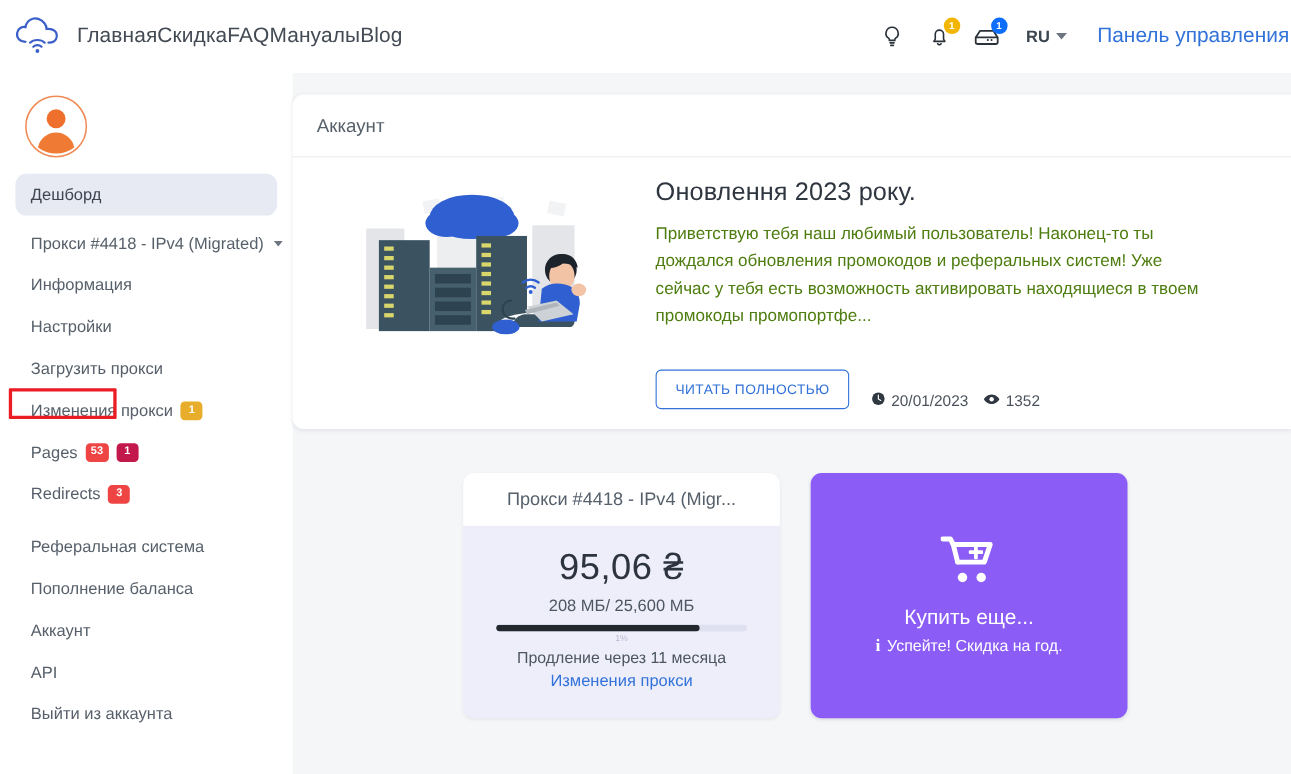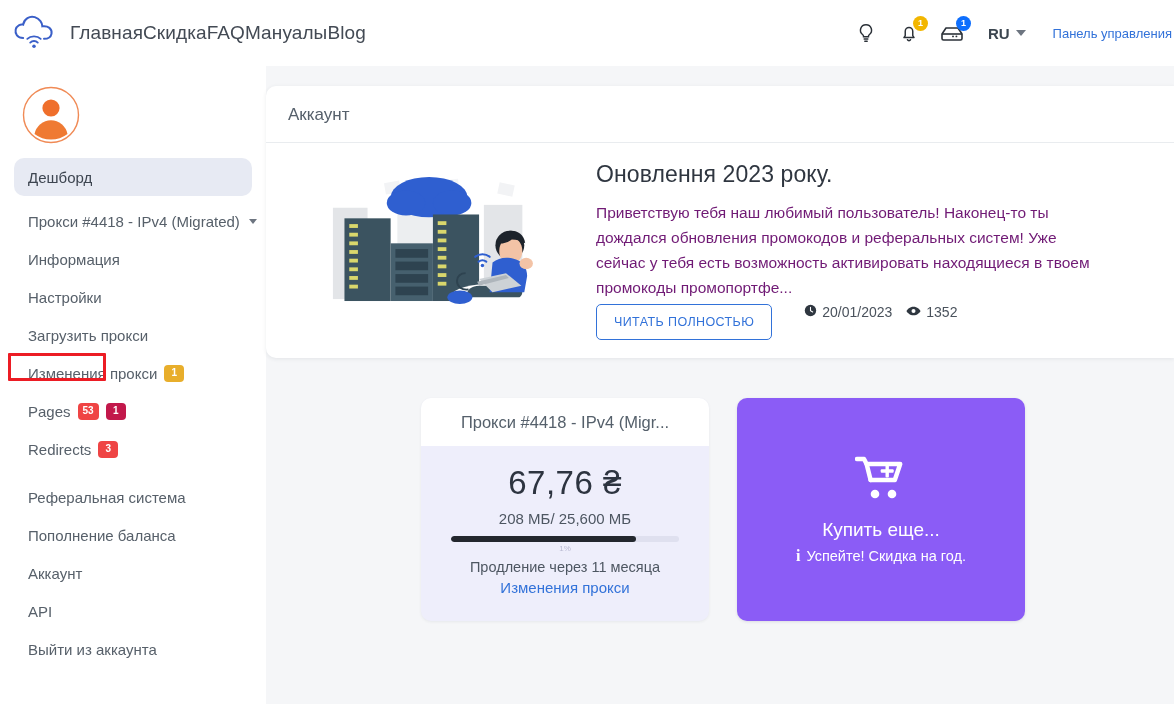--- a/index.html
+++ b/index.html
@@ -62,21 +62,21 @@
     cursor: pointer;
     margin-left: 6px;
   }
   .caret {
     width: 0; height: 0;
     border-left: 5px solid transparent;
     border-right: 5px solid transparent;
     border-top: 6px solid #6d7580;
   }
   .panel-link {
-    font-size: 13px;
+    font-size: 19px;
     color: #3272d9;
     text-decoration: none;
     white-space: nowrap;
     margin-left: 10px;
     padding-right: 2px;
   }
 
   
   .shell { display: flex; height: 638px; background: #f5f6f8; }
 
@@ -176,25 +176,25 @@
   .news-text { flex: 1 1 auto; padding: 12px 24px 0 0; }
   .news-title {
     font-size: 23px;
     color: #2f3640;
     margin-bottom: 12px;
     letter-spacing: .1px;
   }
   .news-para {
     font-size: 15.5px;
     line-height: 25px;
-    color: #701a75;
+    color: #4d7c0f;
     max-width: 505px;
-    margin-bottom: 4px;
-  }
-  .news-meta { display: flex; align-items: flex-start; gap: 32px; }
+    margin-bottom: 36px;
+  }
+  .news-meta { display: flex; align-items: flex-end; gap: 20px; }
   .read-btn {
     border: 1.5px solid #3272d9;
     color: #3272d9;
     background: transparent;
     font-size: 12.5px;
     letter-spacing: .4px;
     padding: 10px 17px;
     border-radius: 5px;
     cursor: pointer;
     font-family: inherit;
@@ -517,21 +517,21 @@
         </div>
 
       </div>
     </div>
 
     <div class="cards-row">
 
       <div class="proxy-card">
         <div class="proxy-card-head">Прокси #4418 - IPv4 (Migr...</div>
         <div class="proxy-card-body">
-          <div class="proxy-price">67,76 ₴</div>
+          <div class="proxy-price">95,06 ₴</div>
           <div class="proxy-traffic">208 МБ/ 25,600 МБ</div>
           <div class="bar-track">
             <div class="bar-fill" id="barfill" style="width: 81%;"></div>
           </div>
           <div class="bar-pct">1%</div>
           <div class="proxy-renew">Продление через 11 месяца</div>
           <a class="proxy-link">Изменения прокси</a>
         </div>
       </div>
 

